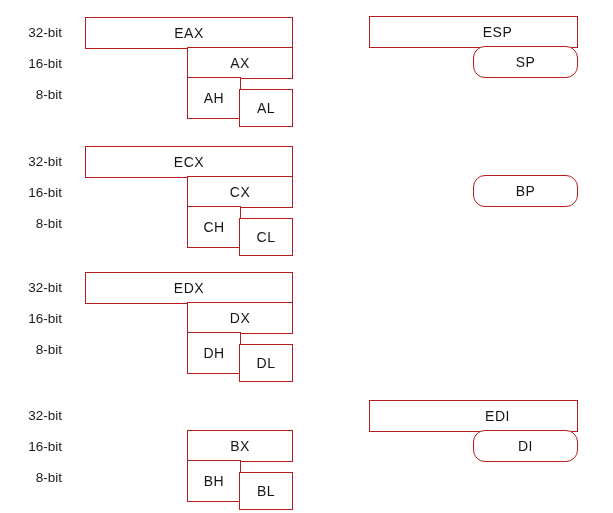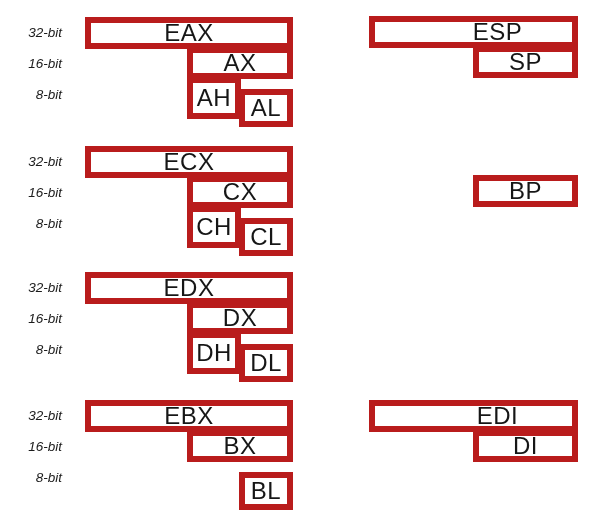--- a/index.html
+++ b/index.html
@@ -10,51 +10,50 @@
     background: #ffffff;
     font-family: "Liberation Sans", sans-serif;
     overflow: hidden;
   }
   .group { position: absolute; }
   .lg { left: 0; width: 294px; height: 95px; }
   .rg { left: 369px; width: 209px; height: 64px; }
   .box {
     position: absolute;
     box-sizing: border-box;
-    border: 6px solid #b91c1c;
+    border: 1px solid #b91c1c;
     background: #ffffff;
     display: flex;
     align-items: center;
     justify-content: center;
-    font-size: 24px;
+    font-size: 14px;
     line-height: 1;
     color: #161616;
     letter-spacing: 0.5px;
   }
   .rowlabel {
     position: absolute;
     left: 12px;
     width: 50px;
     display: flex;
     align-items: center;
     justify-content: flex-end;
-    font-style: italic;
     font-size: 13.5px;
     line-height: 1;
     color: #1c1c1c;
   }
   .lbl-32 { top: 0;    height: 31px; }
   .lbl-16 { top: 31px; height: 31px; }
   .lbl-8  { top: 62px; height: 32px; }
   .lg .b32 { left: 85px;  top: 0;    width: 208px; height: 32px; }
   .lg .b16 { left: 187px; top: 30px; width: 106px; height: 32px; }
   .lg .b8h { left: 187px; top: 60px; width: 54px;  height: 42px; }
   .lg .b8l { left: 239px; top: 72px; width: 54px;  height: 38px; }
   .rg .b32r { left: 0;     top: 0;    width: 209px; height: 32px; padding-left: 48px; }
-  .rg .b16r { left: 104px; top: 30px; width: 105px; height: 32px; }
+  .rg .b16r { left: 104px; top: 30px; width: 105px; height: 32px; border-radius: 12px; }
 </style>
 </head>
 <body>
 
 <div class="canvas">
 
   <div class="group lg" style="top:17px">
     <div class="rowlabel lbl-32">32-bit</div>
     <div class="rowlabel lbl-16">16-bit</div>
     <div class="rowlabel lbl-8">8-bit</div>
@@ -81,22 +80,22 @@
     <div class="box b32">EDX</div>
     <div class="box b16">DX</div>
     <div class="box b8h">DH</div>
     <div class="box b8l">DL</div>
   </div>
 
   <div class="group lg" style="top:400px">
     <div class="rowlabel lbl-32">32-bit</div>
     <div class="rowlabel lbl-16">16-bit</div>
     <div class="rowlabel lbl-8">8-bit</div>
-    <div class="box b32">EBX</div>
     <div class="box b16">BX</div>
+    <div class="box b8h">BH</div>
     <div class="box b8l">BL</div>
   </div>
 
   <div class="group rg" style="top:16px">
     <div class="box b32r">ESP</div>
     <div class="box b16r">SP</div>
   </div>
 
   <div class="group rg" style="top:145px">
     <div class="box b16r">BP</div>

